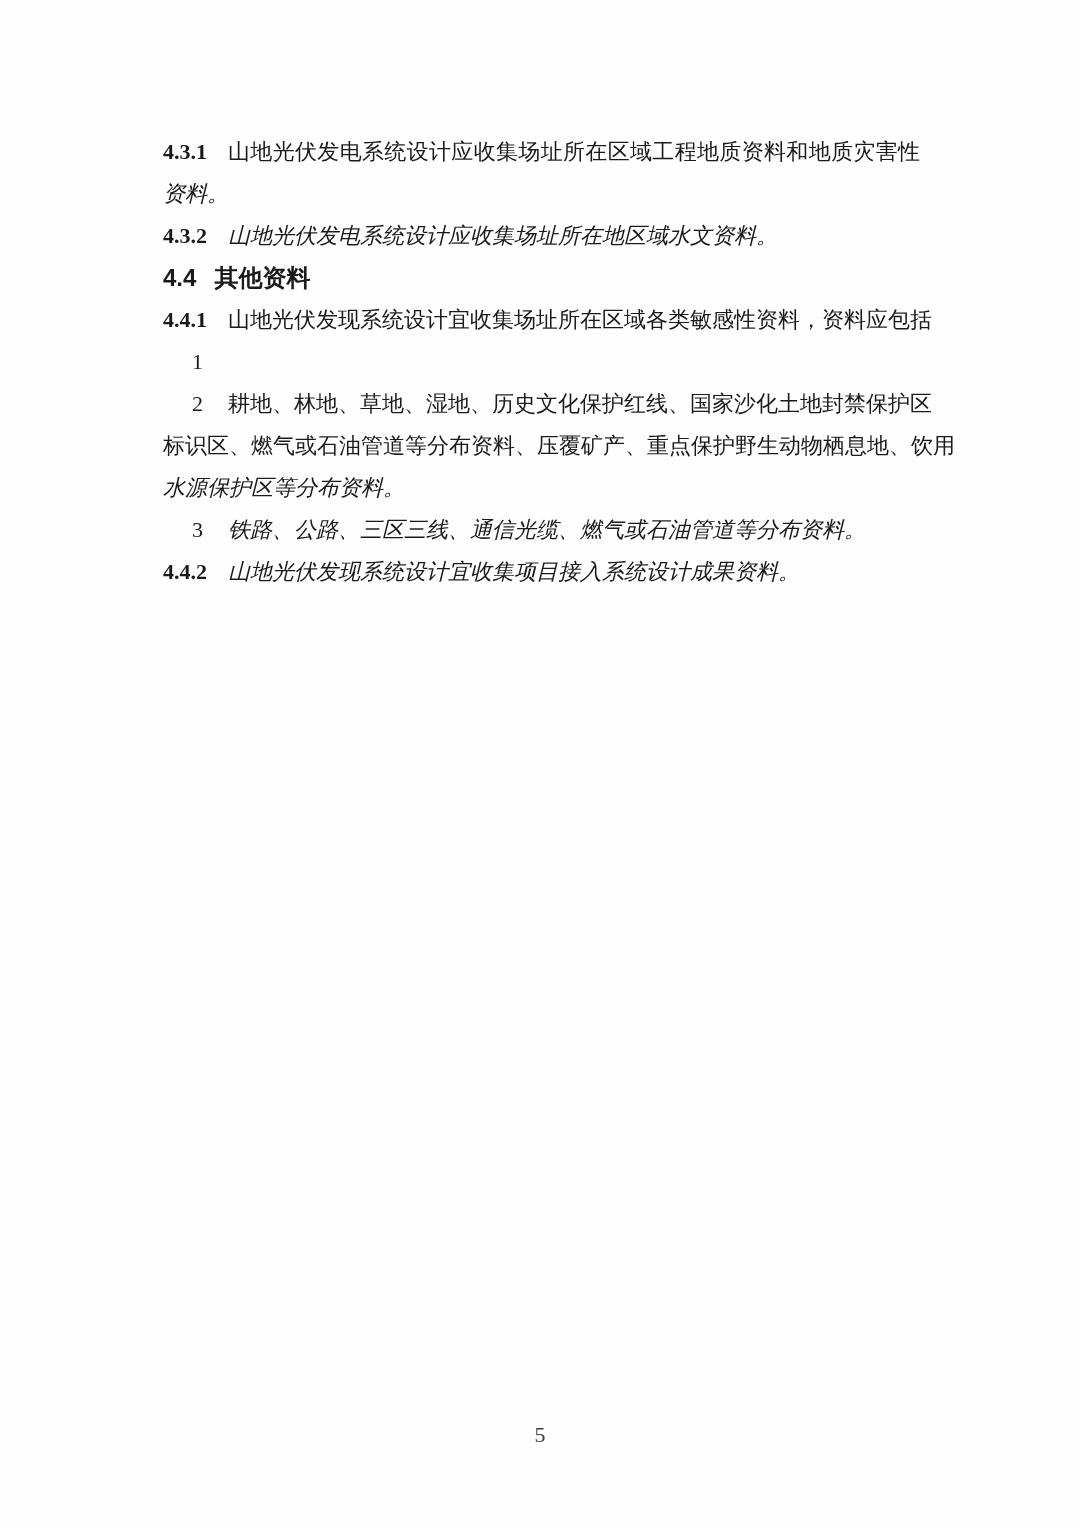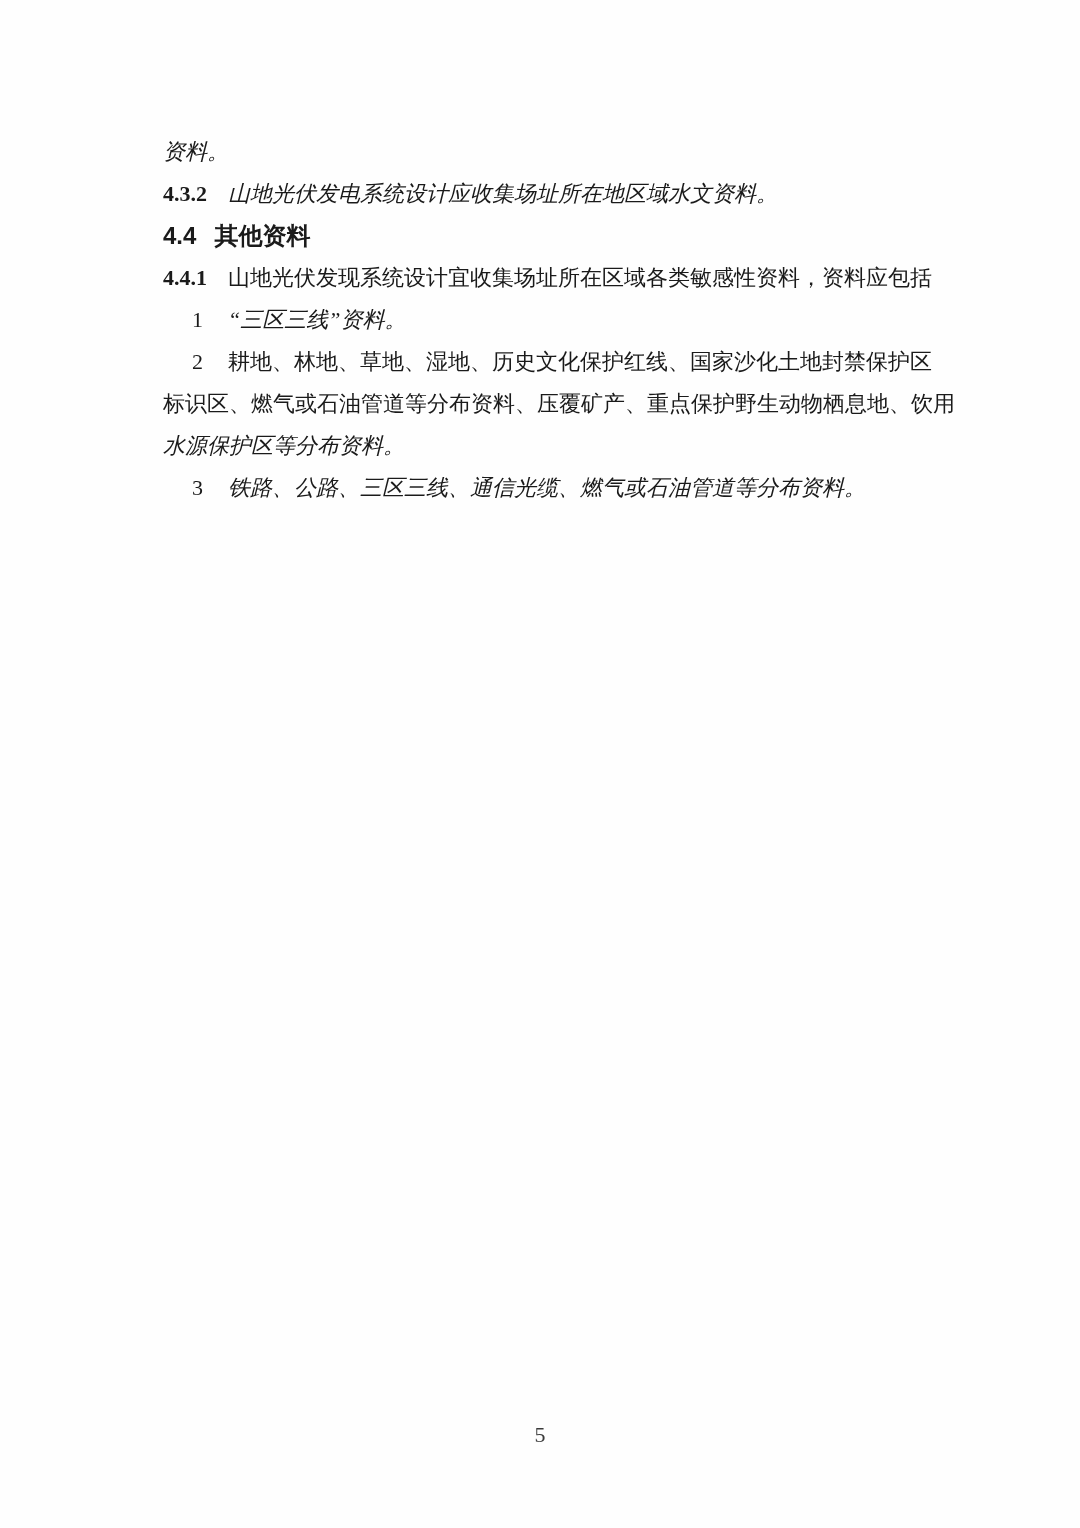--- a/index.html
+++ b/index.html
@@ -73,20 +73,24 @@
     line-height: 30px;
     color: #3a3a3a;
   }
 </style>
 </head>
 <body>
 
 <div class="page">
   <div class="content">
 
+    <div class="line">
+      <b class="clause-label">4.3.1</b>
+      <span class="jtext">山地光伏发电系统设计应收集场址所在区域工程地质资料和地质灾害性</span>
+    </div>
 
     <div class="line">
       <span class="text">资料。</span>
     </div>
 
     <div class="line">
       <b class="clause-label">4.3.2</b>
       <span class="text">山地光伏发电系统设计应收集场址所在地区域水文资料。</span>
     </div>
 
@@ -95,38 +99,41 @@
     </div>
 
     <div class="line">
       <b class="clause-label">4.4.1</b>
       <span class="jtext">山地光伏发现系统设计宜收集场址所在区域各类敏感性资料，资料应包括</span>
     </div>
 
 
     <div class="line">
       <span class="item-num">1</span>
-      <span class="text">“三区三线”资料。</span>
     </div>
 
     <div class="line">
       <span class="item-num">2</span>
       <span class="jtext">耕地、林地、草地、湿地、历史文化保护红线、国家沙化土地封禁保护区</span>
     </div>
 
     <div class="line">
       <span class="jtext">标识区、燃气或石油管道等分布资料、压覆矿产、重点保护野生动物栖息地、饮用</span>
     </div>
 
     <div class="line">
       <span class="text">水源保护区等分布资料。</span>
     </div>
 
     <div class="line">
       <span class="item-num">3</span>
       <span class="text">铁路、公路、三区三线、通信光缆、燃气或石油管道等分布资料。</span>
     </div>
 
+    <div class="line">
+      <b class="clause-label">4.4.2</b>
+      <span class="text">山地光伏发现系统设计宜收集项目接入系统设计成果资料。</span>
+    </div>
 
   </div>
 
   <div class="page-number">5</div>
 </div>
 
 </body></html>

